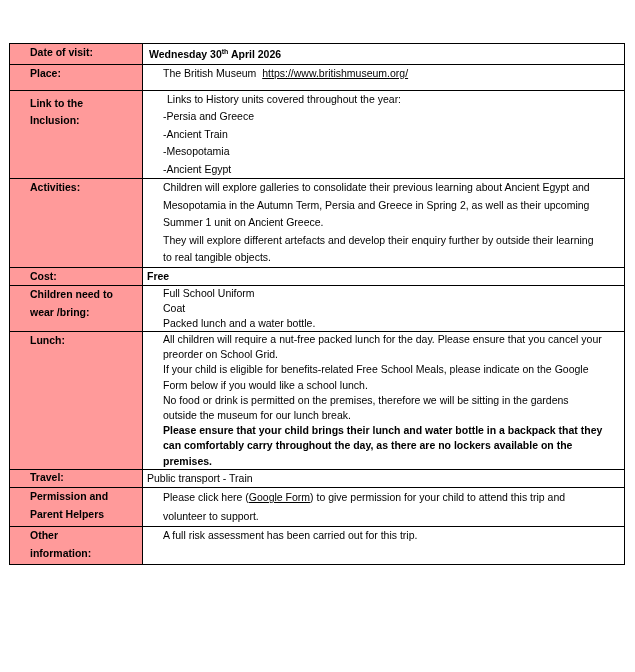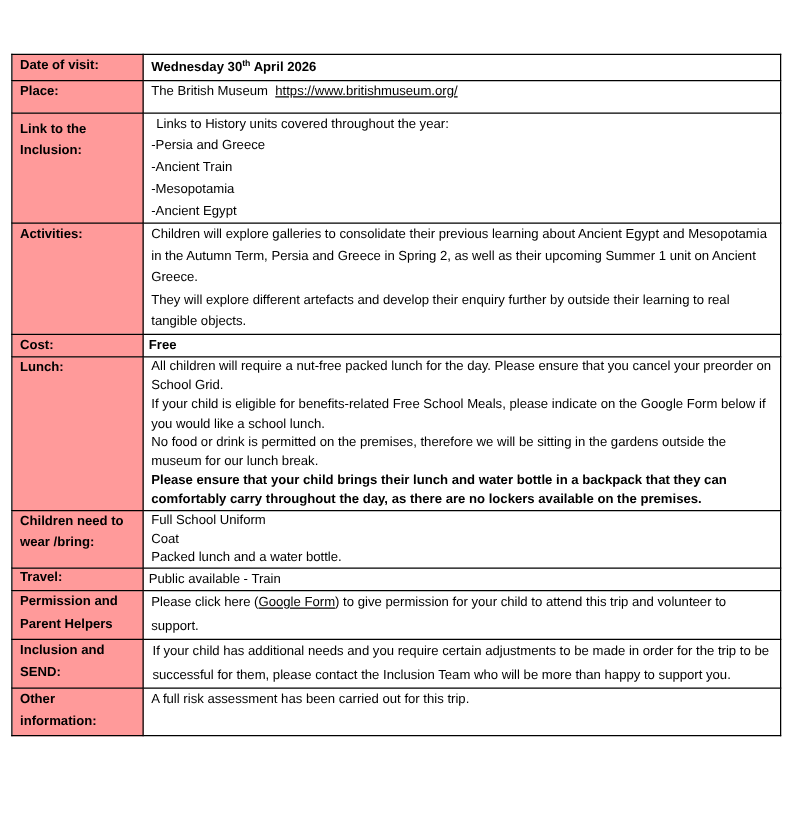--- a/index.html
+++ b/index.html
@@ -1,19 +1,19 @@
 <!DOCTYPE html>
 <html><head>
 <meta charset="utf-8">
 <style>
   html, body { margin:0; padding:0; background:#ffffff; }
   body { width:635px; height:672px; position:relative; font-family:"Liberation Sans", sans-serif; color:#000; }
   .title { position:absolute; top:10px; left:0; width:635px; text-align:center; font-weight:bold; font-size:17px; letter-spacing:-0.2px;margin-top:36px; }
   table.trip { position:absolute; top:43px; left:9px; width:616px; border-collapse:collapse; table-layout:fixed; }
-  table.trip td { border:1.5px solid #000; vertical-align:top; font-size:10.5px; line-height:17.5px; padding:0 6px; }
+  table.trip td { border:1.5px solid #000; vertical-align:top; font-size:10.5px; line-height:17.5px; padding:0 20px; }
   td.label { background:#ff9a9a; width:92px; font-weight:bold; padding:2px 4px; font-size:10.5px; line-height:19px; }
   td.val { background:#ffffff; }
   .bold { font-weight:bold; }
   .link { text-decoration:underline; color:#000; cursor:pointer; }
   .line { display:block; }
   .indent { padding-left:4px; }
   sup { font-size:7px; line-height:0; }
 </style>
 </head>
 <body>
@@ -45,46 +45,42 @@
     <td class="val">
       <span class="line">Children will explore galleries to consolidate their previous learning about Ancient Egypt and Mesopotamia in the Autumn Term, Persia and Greece in Spring 2, as well as their upcoming Summer 1 unit on Ancient Greece.</span>
       <span class="line">They will explore different artefacts and develop their enquiry further by outside their learning to real tangible objects.</span>
     </td>
   </tr>
   <tr>
     <td class="label" style="line-height:16px">Cost:</td>
     <td class="val bold" style="padding-left:4px">Free</td>
   </tr>
   <tr>
+    <td class="label">Children need to wear /bring:</td>
+    <td class="val" style="line-height:15px">
+      <span class="line">Full School Uniform</span>
+      <span class="line">Coat</span>
+      <span class="line">Packed lunch and a water bottle.</span>
+    </td>
+  </tr>
+  <tr>
     <td class="label">Lunch:</td>
     <td class="val" style="line-height:15.2px">
       <span class="line">All children will require a nut-free packed lunch for the day. Please ensure that you cancel your preorder on School Grid.</span>
       <span class="line">If your child is eligible for benefits-related Free School Meals, please indicate on the Google Form below if you would like a school lunch.</span>
       <span class="line">No food or drink is permitted on the premises, therefore we will be sitting in the gardens outside the museum for our lunch break.</span>
       <span class="line bold">Please ensure that your child brings their lunch and water bottle in a backpack that they can comfortably carry throughout the day, as there are no lockers available on the premises.</span>
     </td>
   </tr>
   <tr>
-    <td class="label">Children need to wear /bring:</td>
-    <td class="val" style="line-height:15px">
-      <span class="line">Full School Uniform</span>
-      <span class="line">Coat</span>
-      <span class="line">Packed lunch and a water bottle.</span>
-    </td>
-  </tr>
-  <tr>
     <td class="label" style="line-height:14px">Travel:</td>
-    <td class="val" style="padding-left:4px">Public available - Train</td>
+    <td class="val" style="padding-left:4px">Public transport - Train</td>
   </tr>
   <tr>
     <td class="label">Permission and Parent Helpers</td>
     <td class="val" style="line-height:19px"><span>Please click here (</span><a class="link">Google Form</a><span>) to give permission for your child to attend this trip and volunteer to support.</span></td>
-  </tr>
-  <tr>
-    <td class="label">Inclusion and SEND:</td>
-    <td class="val" style="padding-left:7px;line-height:19px">If your child has additional needs and you require certain adjustments to be made in order for the trip to be successful for them, please contact the Inclusion Team who will be more than happy to support you.</td>
   </tr>
   <tr style="height:38px">
     <td class="label">Other information:</td>
     <td class="val">A full risk assessment has been carried out for this trip.</td>
   </tr>
 </tbody>
   </table>
 
 </body></html>

